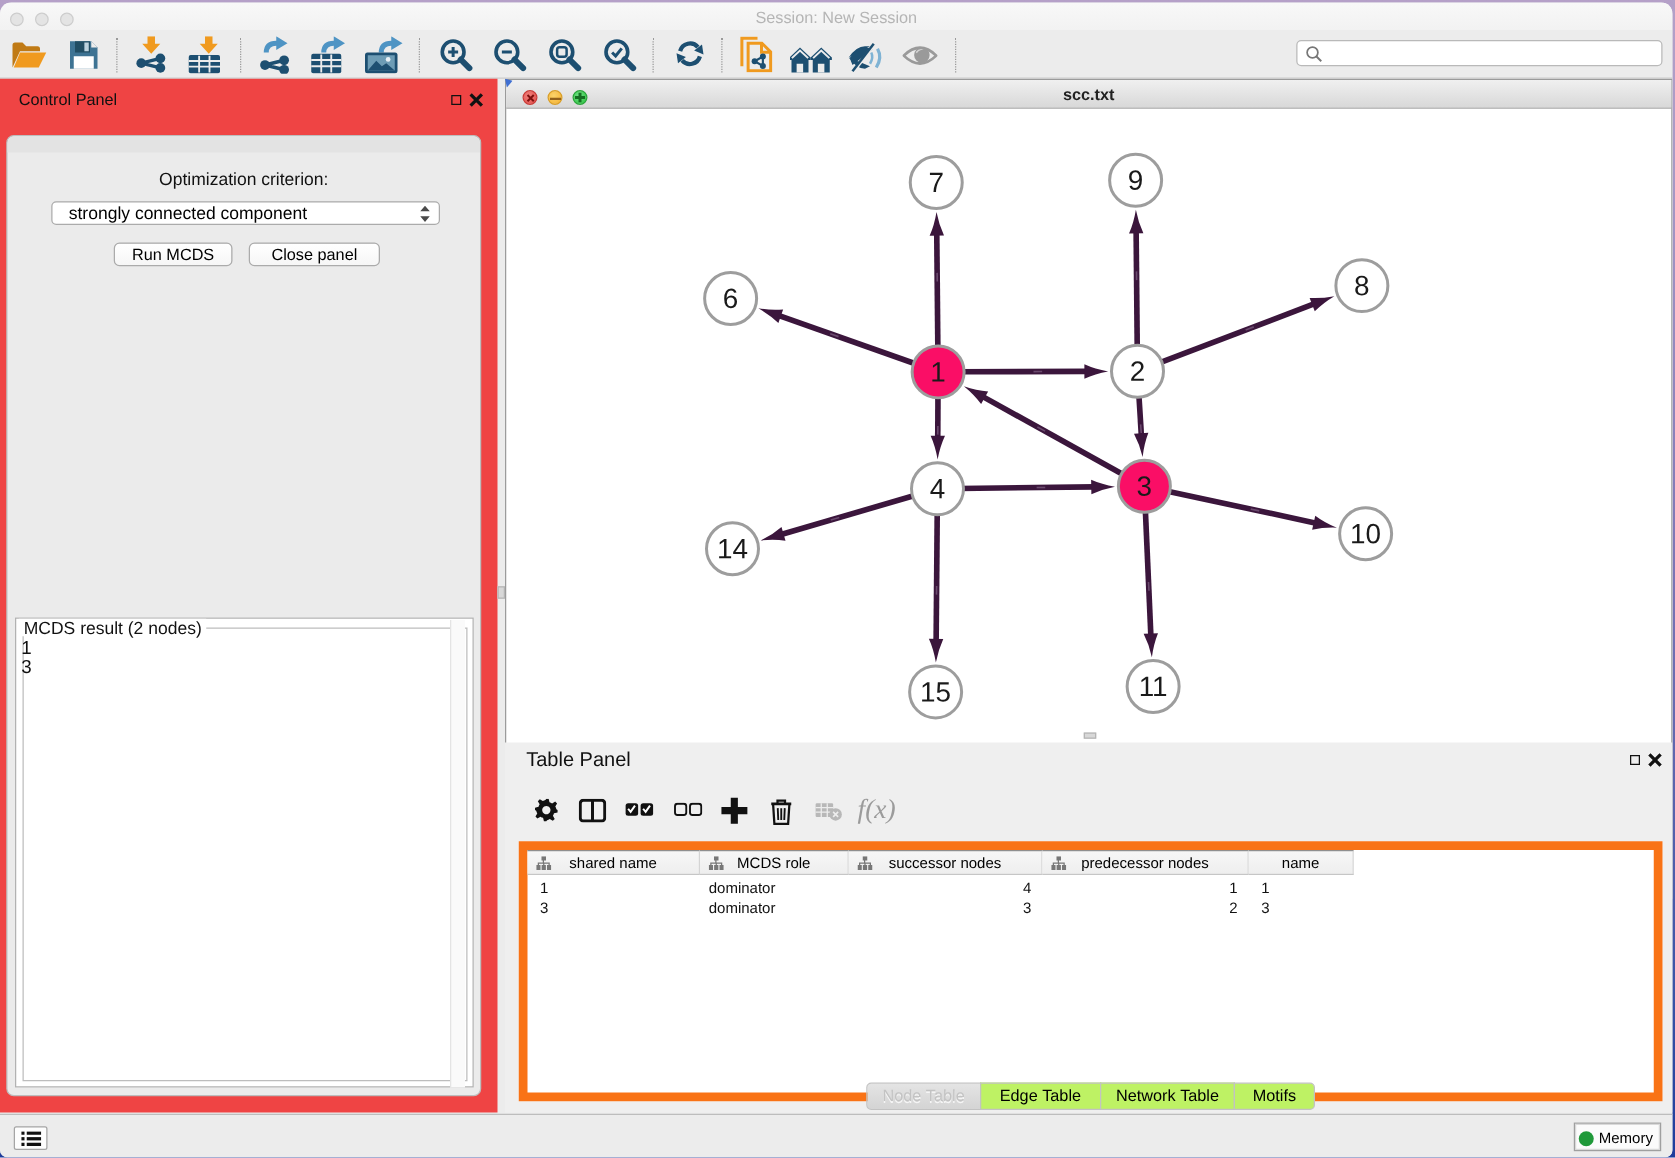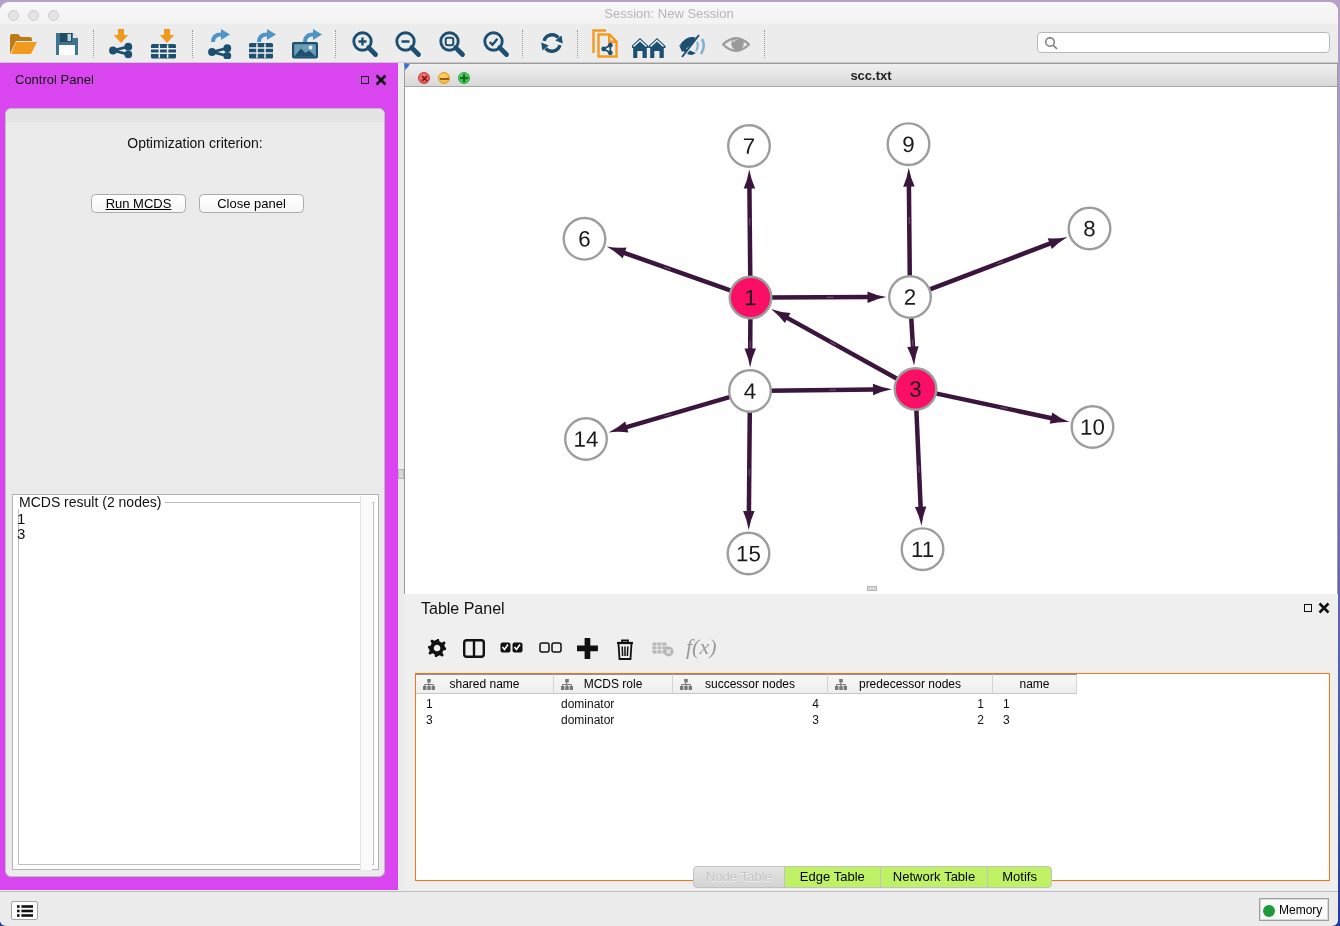--- a/index.html
+++ b/index.html
@@ -28,21 +28,21 @@
   position:absolute; left:0; top:22px; width:100%; height:39px;
   background:#ececec; border-bottom:1px solid #cacaca;
 }
 .sep { position:absolute; top:6px; height:28px; width:0; border-left:1px dotted #9a9a9a; }
 .ticon { position:absolute; top:0; }
 #searchbox {
   position:absolute; left:1037px; top:8px; width:293px; height:21px;
   background:#fff; border:1px solid #b9b9b9; border-radius:4px;
 }
 
-#cpanel { position:absolute; left:0; top:61px; width:398px; height:827px; background:#d946ef;padding-left:16px; }
+#cpanel { position:absolute; left:0; top:61px; width:398px; height:827px; background:#ef4444;padding-left:16px; }
 #cpanel .hdr { position:absolute; left:15px; top:9px; font-size:13px; color:#111; }
 .winbtn-sq { position:absolute; width:8px; height:8px; border:1.5px solid #111; }
 .tabs { position:absolute; font-size:14px; z-index:5; white-space:nowrap; }
 .tabb { display:inline-block; background:#fff; border:1px solid #c2c2c2; padding:2px 10px 3px 10px; color:#000; margin-right:-1px; vertical-align:top;}
 .tabsel { background:linear-gradient(180deg,#ebebeb,#dcdcdc); color:#c8c8c8; border:1px solid #c2c2c2; border-radius:4px; text-shadow:0 1px 0 #fff; }
 #cpcontent {
   position:absolute; left:5px; top:45px; width:380px; height:769px;
   background:#ebebeb; border:1px solid #bdbdbd; border-radius:6px;
 }
 #optlabel { position:absolute; width:100%; text-align:center; top:26px; font-size:14px; color:#111; }
@@ -73,21 +73,21 @@
   position:absolute; left:0; top:0; width:100%; height:23px;
   background:linear-gradient(180deg,#f0f0f0,#d8d8d8);
   border-bottom:1px solid #a8a8a8;
 }
 #nettitle .t { position:absolute; top:4px; width:100%; text-align:center; font-size:13px; font-weight:700; color:#222; }
 .mbtn { position:absolute; top:8px; width:12px; height:12px; border-radius:50%; }
 #graph { position:absolute; left:0; top:24px; opacity:0.999; }
 
 #tpanel { position:absolute; left:404px; top:592px; width:934px; height:296px; background:#efefef; }
 #tpanel .hdr { position:absolute; left:17px; top:6px; font-size:16px; color:#111; }
-#ttable { position:absolute; left:11px; top:79px; width:915px; height:208px; background:#fff; border:1px solid #f97316; }
+#ttable { position:absolute; left:11px; top:79px; width:915px; height:208px; background:#fff; border:7px solid #f97316; }
 .thead { position:absolute; top:0; height:20px; background:linear-gradient(180deg,#f7f7f7,#eeeeee); border-top:1px solid #8f8f8f; border-bottom:1px solid #c6c6c6; border-right:1px solid #d4d4d4; font-size:12px; color:#000; text-align:center; line-height:19px;}
 .trow { position:absolute; font-size:12px; color:#111; height:16px; line-height:16px;}
 .btabs { position:absolute; top:272px; left:289px; font-size:13px; }
 .btab { display:inline-block; border:1px solid #c2c2c2; background:#bef264; padding:2px 12px 3px 12px; margin-right:-1px; vertical-align:top;}
 .btabsel { background:linear-gradient(180deg,#e4e4e4,#d4d4d4); color:#c3c3c3; border-radius:4px 0 0 4px; text-shadow:0 1px 0 #f5f5f5;}
 .btablast { border-radius:0 4px 4px 0; }
 
 #statusbar { position:absolute; left:0; top:889px; width:100%; height:33px; background:#ececec; border-top:1px solid #bdbdbd; }
 #listbtn { position:absolute; left:11px; top:9px; width:27px; height:19px; background:#fdfdfd; border:1px solid #a5a5a5; border-radius:2px; }
 #membtn { position:absolute; left:1259px; top:6px; width:70px; height:23px; background:#fbfbfb; border:1px solid #9f9f9f; box-shadow:0 0 0 1px #d9d9d9 inset; font-size:12px; }
@@ -238,21 +238,26 @@
 
   <div id="cpanel">
     <div class="hdr">Control Panel</div>
     <div class="winbtn-sq" style="left:361px; top:13px;"></div>
     <svg style="position:absolute;left:375px;top:11px;" width="12" height="12" viewBox="0 0 12 12">
         <path d="M1.5,1.5 L10.5,10.5 M10.5,1.5 L1.5,10.5" stroke="#111" stroke-width="2.6"></path>
       </svg>
     <div id="cpcontent">
       <div style="position:absolute;left:0;top:0;width:100%;height:13px;background:#e3e3e3;border-radius:6px 6px 0 0;"></div>
       <div id="optlabel">Optimization criterion:</div>
-      <div class="btn" style="left:85px; width:95px;text-decoration:underline;">Run MCDS</div>
+      <div id="dropdown">strongly connected component
+        <svg style="position:absolute;right:6px;top:2px;" width="10" height="14" viewBox="0 0 10 14">
+            <path d="M5,0.5 L8.8,5 L1.2,5 Z M5,13.5 L8.8,9 L1.2,9 Z" fill="#4a4a4a"></path>
+          </svg>
+      </div>
+      <div class="btn" style="left:85px; width:95px;">Run MCDS</div>
       <div class="btn" style="left:193px; width:105px;">Close panel</div>
       <div id="fieldset">
         <div id="fsinner"></div>
         <div id="fslabel">MCDS result (2 nodes)</div>
         <div id="fstext">1<br>3</div>
         <div id="fsscroll"></div>
       </div>
     </div>
   </div>
 

